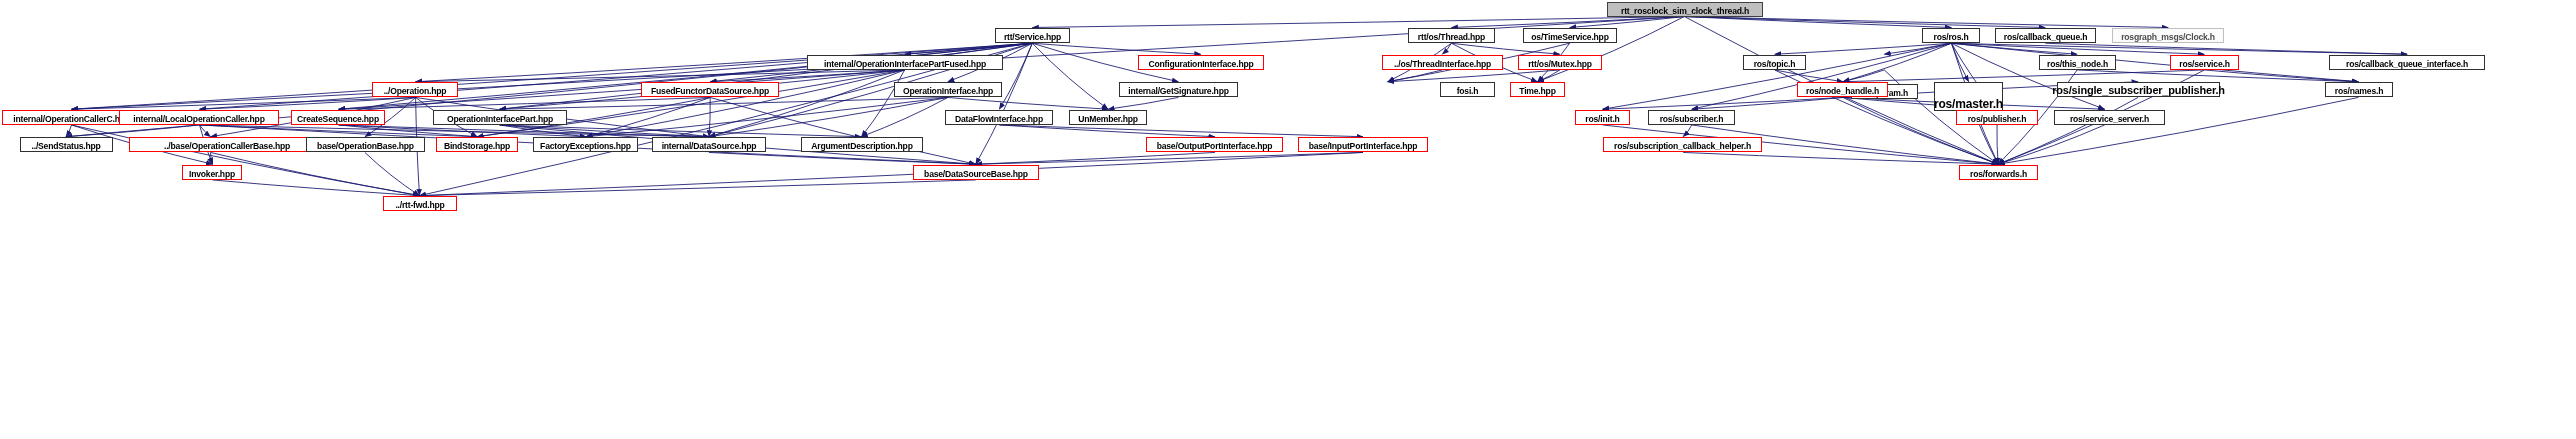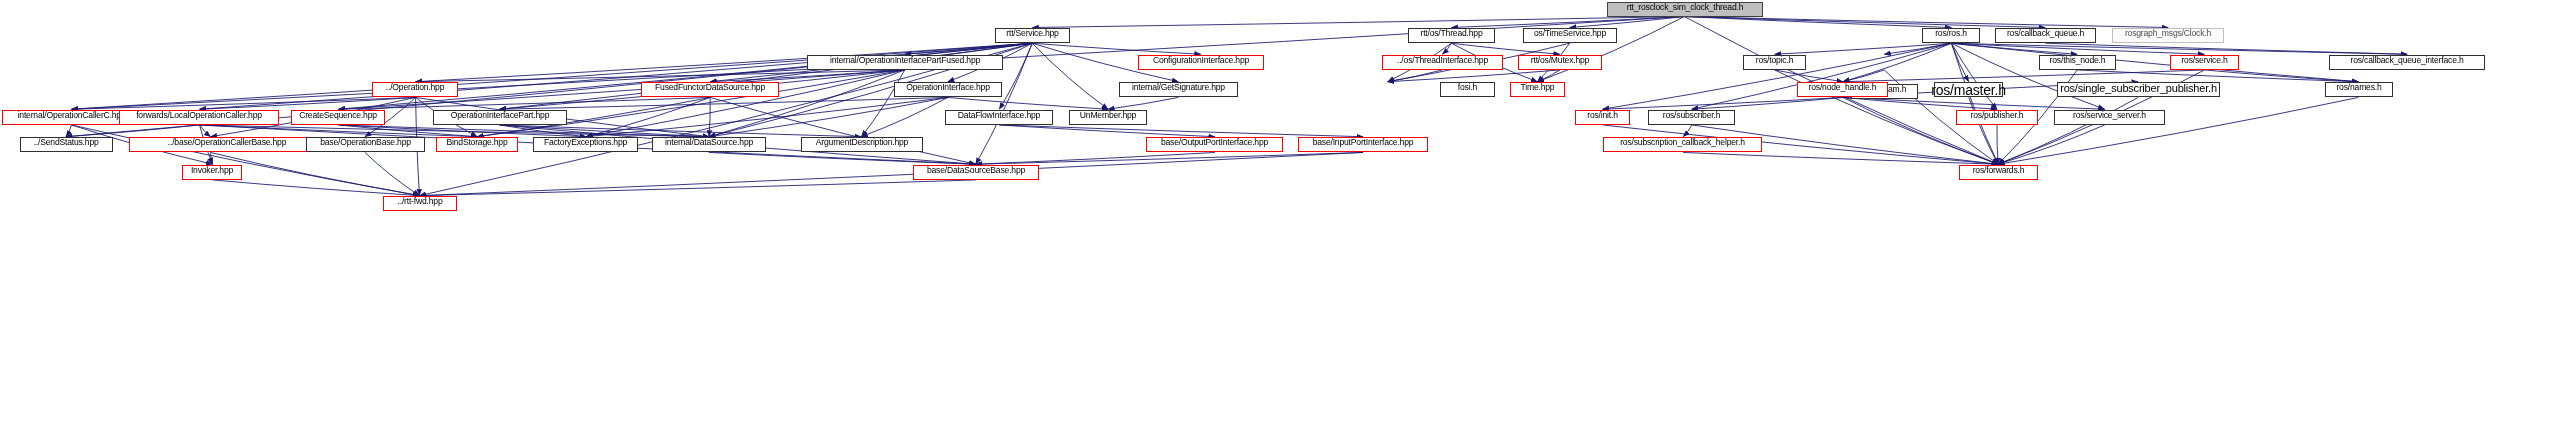--- a/index.html
+++ b/index.html
@@ -1,22 +1,22 @@
 <!DOCTYPE html>
 <html style="font-size:12.6px"><head>
 <meta charset="utf-8">
 <title>Include dependency graph</title>
 <style>
   html,body{margin:0;padding:0;background:#ffffff;}
   body{font-family:"Liberation Sans",sans-serif;}
   #graph{position:relative;width:2576px;height:440px;background:#ffffff;overflow:hidden;}
   #edges{position:absolute;left:0;top:0;width:2576px;height:440px;pointer-events:none;}
-  .node{position:absolute;box-sizing:border-box;display:flex;align-items:flex-start;justify-content:center;
+  .node{position:absolute;box-sizing:border-box;display:flex;align-items:flex-end;justify-content:center;
         background:#ffffff;border:0.8px solid #303030;color:#000000;white-space:nowrap;
-        font-family:"Liberation Sans",sans-serif;letter-spacing:-0.2px;}
+        font-family:"Liberation Sans",sans-serif;letter-spacing:-0.2px;font-weight:bold;}
   .node .lbl{display:block;line-height:1;padding:0 2.4px;}
   .node.red{border-color:#ff0000;}
   .node.gray{border-color:#bfbfbf;color:#4d4d4d;background:#fbfbfb;}
   .node.root{background:#bfbfbf;border:0.8px solid #404040;}
 </style>
 </head>
 <body>
 
 <div id="graph">
   <svg id="edges" xmlns="http://www.w3.org/2000/svg" viewBox="0 0 3279 560" width="2576" height="440">
@@ -216,34 +216,34 @@
       </div>
       <div class="node" style="left: 1440px; top: 82px; width: 55px; height: 15px; font-size: 8.6px;">
         <span class="lbl">fosi.h</span>
       </div>
       <div class="node red" style="left: 1510px; top: 82px; width: 55px; height: 15px; font-size: 8.6px;">
         <span class="lbl">Time.hpp</span>
       </div>
       <div class="node red" style="left: 1797px; top: 82px; width: 91px; height: 15px; font-size: 8.6px;">
         <span class="lbl">ros/node_handle.h</span>
       </div>
-      <div class="node" style="left: 1934px; top: 82px; width: 69px; height: 15px; font-size: 14px;">
+      <div class="node" style="left: 1934px; top: 82px; width: 69px; height: 29px; font-size: 12px;">
         <span class="lbl">ros/master.h</span>
       </div>
       <div class="node" style="left: 2057px; top: 82px; width: 163px; height: 15px; font-size: 11px;">
         <span class="lbl">ros/single_subscriber_publisher.h</span>
       </div>
       <div class="node" style="left: 2325px; top: 82px; width: 68px; height: 15px; font-size: 8.6px;">
         <span class="lbl">ros/names.h</span>
       </div>
       <div class="node red" style="left: 1.6px; top: 110px; width: 140px; height: 15px; font-size: 8.6px;">
         <span class="lbl">internal/OperationCallerC.hpp</span>
       </div>
       <div class="node red" style="left: 119px; top: 110px; width: 160px; height: 15px; font-size: 8.6px;">
-        <span class="lbl">forwards/LocalOperationCaller.hpp</span>
+        <span class="lbl">internal/LocalOperationCaller.hpp</span>
       </div>
       <div class="node red" style="left: 291px; top: 110px; width: 94px; height: 15px; font-size: 8.6px;">
         <span class="lbl">CreateSequence.hpp</span>
       </div>
       <div class="node" style="left: 433px; top: 110px; width: 134px; height: 15px; font-size: 8.6px;">
         <span class="lbl">OperationInterfacePart.hpp</span>
       </div>
       <div class="node" style="left: 945px; top: 110px; width: 108px; height: 15px; font-size: 8.6px;">
         <span class="lbl">DataFlowInterface.hpp</span>
       </div>

